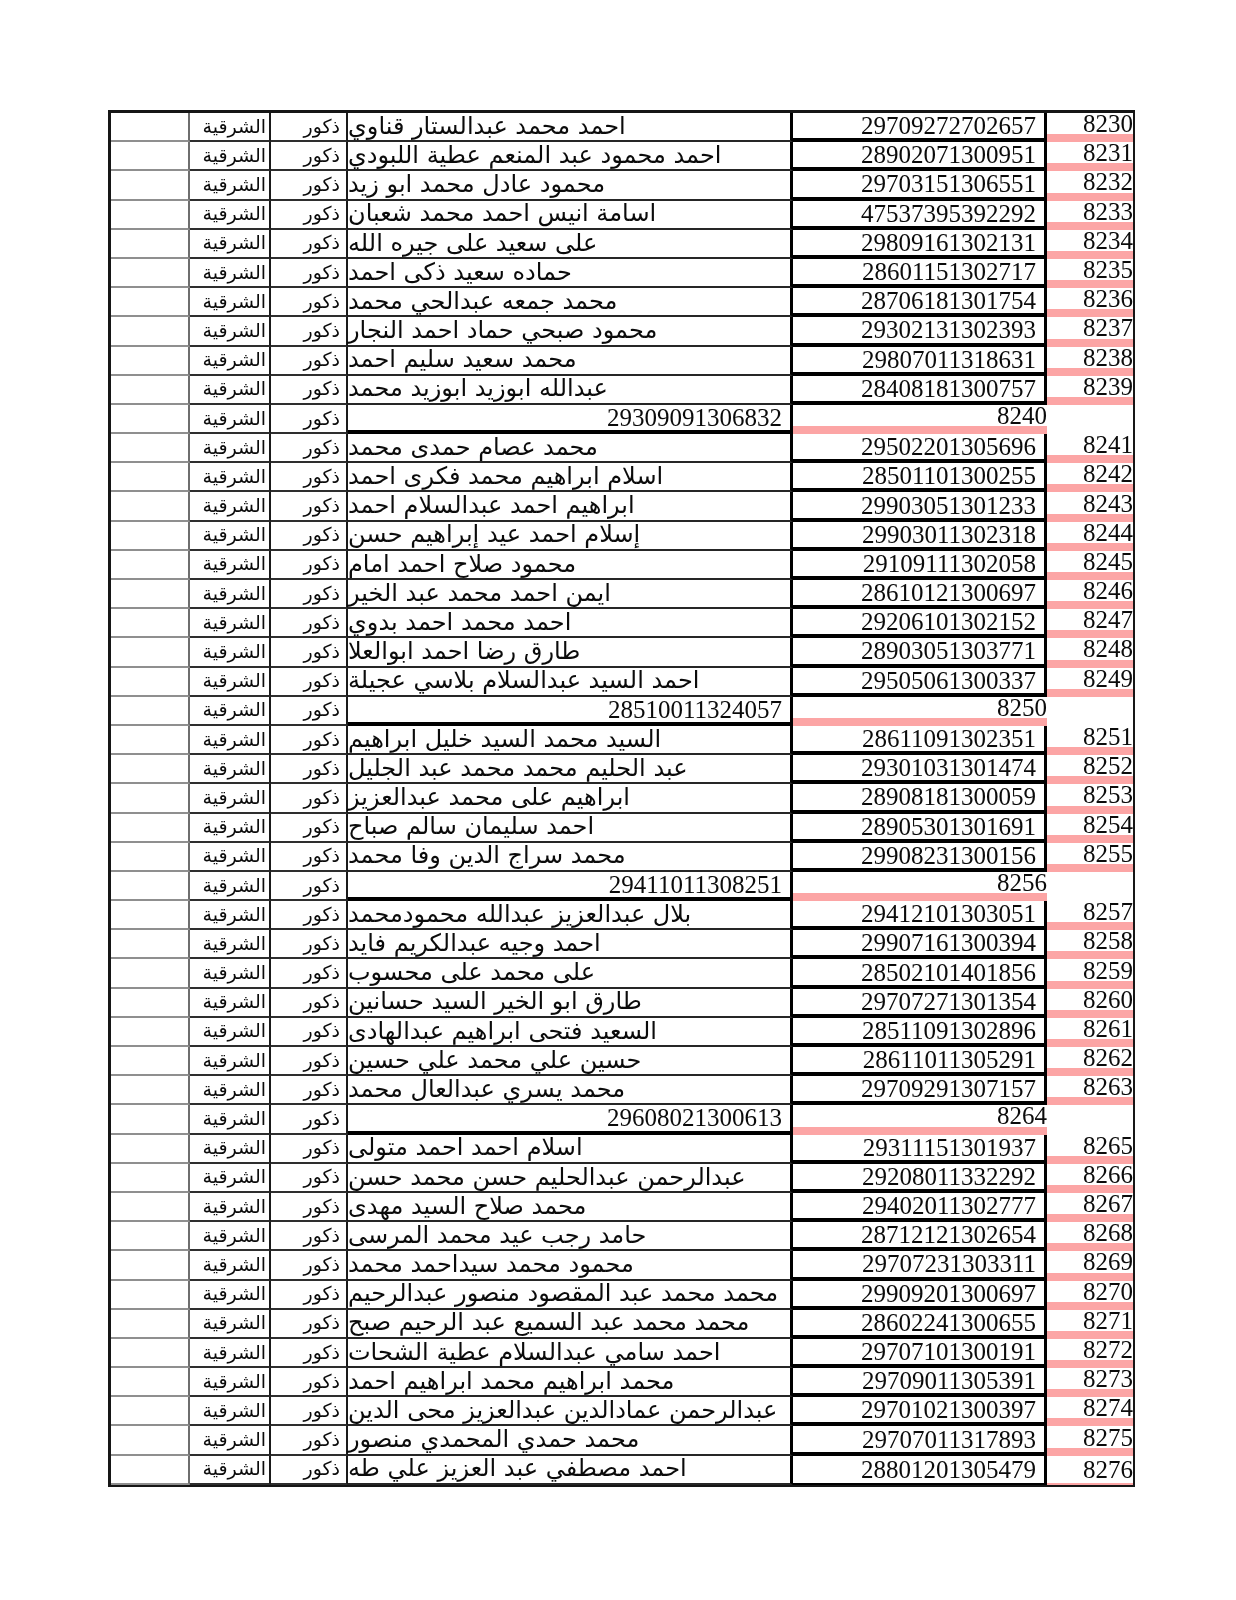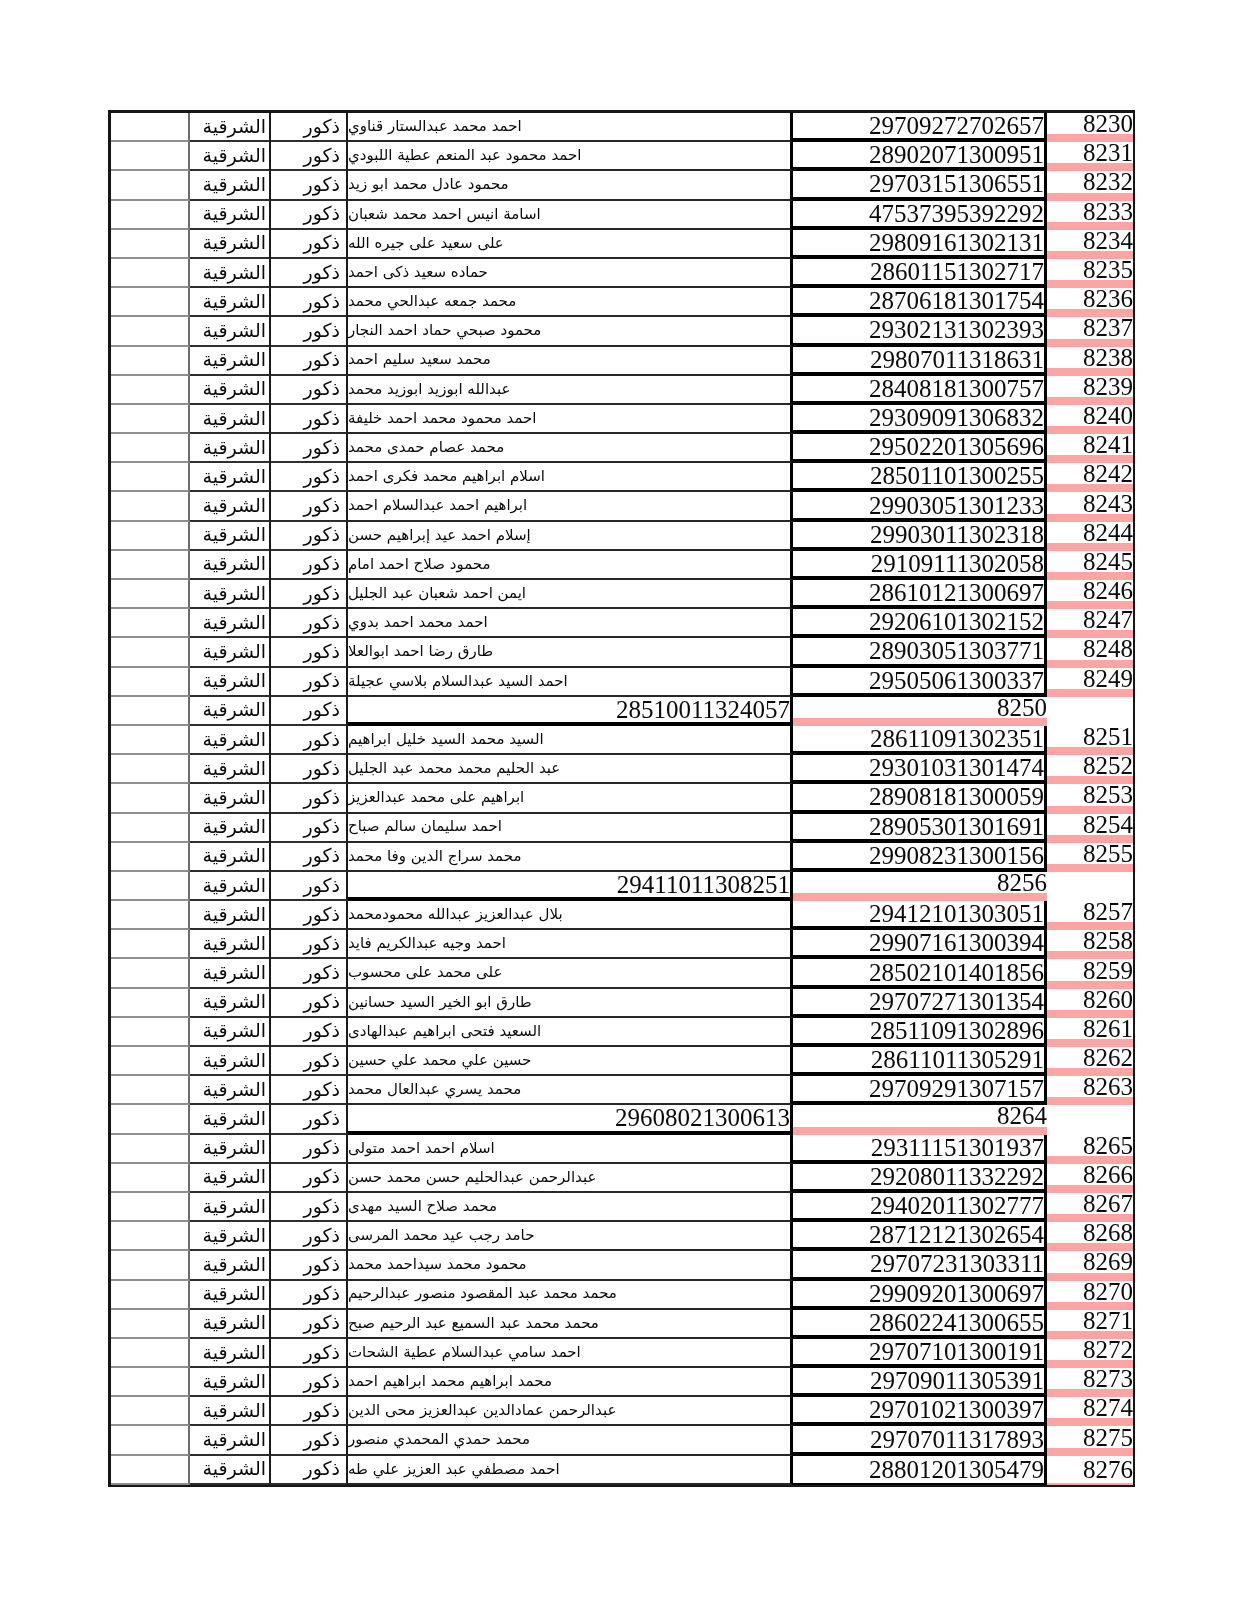--- a/index.html
+++ b/index.html
@@ -62,31 +62,32 @@
   }
   .c-name {
     border-right: 3px solid #000000;
     border-bottom: 2px solid #262626;
     padding-right: 2px;
     direction: rtl;
   }
   .c-id {
     border-right: 3px solid #000000;
     border-bottom: 4px solid #000000;
+    padding-right: 8px;
   }
   .c-serial {
     border-bottom: 8px solid #fca5a5;
   }
   .row:last-child .cell { border-bottom-width: 2px; }
   .arabic {
     font-family: "DejaVu Sans", sans-serif;
     font-size: 19px;
     line-height: 1.15;
   }
-  .c-name.arabic { font-size: 15px; }
+  .c-name.arabic { font-size: 24px; }
   .digits {
     font-family: "Liberation Serif", "DejaVu Serif", serif;
     font-size: 25px;
     line-height: 1;
     letter-spacing: 0px;
   }
 </style>
 </head>
 <body>
 
@@ -169,21 +170,20 @@
         <div class="cell c-gov arabic">الشرقية</div>
         <div class="cell c-gender arabic">ذكور</div>
         <div class="cell c-name arabic" dir="rtl">عبدالله ابوزيد ابوزيد محمد</div>
         <div class="cell c-id digits">28408181300757</div>
         <div class="cell c-serial digits">8239</div>
       </div>
       <div class="row">
         <div class="cell c-empty"></div>
         <div class="cell c-gov arabic">الشرقية</div>
         <div class="cell c-gender arabic">ذكور</div>
-        <div class="cell c-name arabic" dir="rtl">احمد محمود محمد احمد خليفة</div>
         <div class="cell c-id digits">29309091306832</div>
         <div class="cell c-serial digits">8240</div>
       </div>
       <div class="row">
         <div class="cell c-empty"></div>
         <div class="cell c-gov arabic">الشرقية</div>
         <div class="cell c-gender arabic">ذكور</div>
         <div class="cell c-name arabic" dir="rtl">محمد عصام حمدى محمد</div>
         <div class="cell c-id digits">29502201305696</div>
         <div class="cell c-serial digits">8241</div>
@@ -217,21 +217,21 @@
         <div class="cell c-gov arabic">الشرقية</div>
         <div class="cell c-gender arabic">ذكور</div>
         <div class="cell c-name arabic" dir="rtl">محمود صلاح احمد امام</div>
         <div class="cell c-id digits">29109111302058</div>
         <div class="cell c-serial digits">8245</div>
       </div>
       <div class="row">
         <div class="cell c-empty"></div>
         <div class="cell c-gov arabic">الشرقية</div>
         <div class="cell c-gender arabic">ذكور</div>
-        <div class="cell c-name arabic" dir="rtl">ايمن احمد شعبان عبد الجليل</div>
+        <div class="cell c-name arabic" dir="rtl">ايمن احمد محمد عبد الخير</div>
         <div class="cell c-id digits">28610121300697</div>
         <div class="cell c-serial digits">8246</div>
       </div>
       <div class="row">
         <div class="cell c-empty"></div>
         <div class="cell c-gov arabic">الشرقية</div>
         <div class="cell c-gender arabic">ذكور</div>
         <div class="cell c-name arabic" dir="rtl">احمد محمد احمد بدوي</div>
         <div class="cell c-id digits">29206101302152</div>
         <div class="cell c-serial digits">8247</div>

